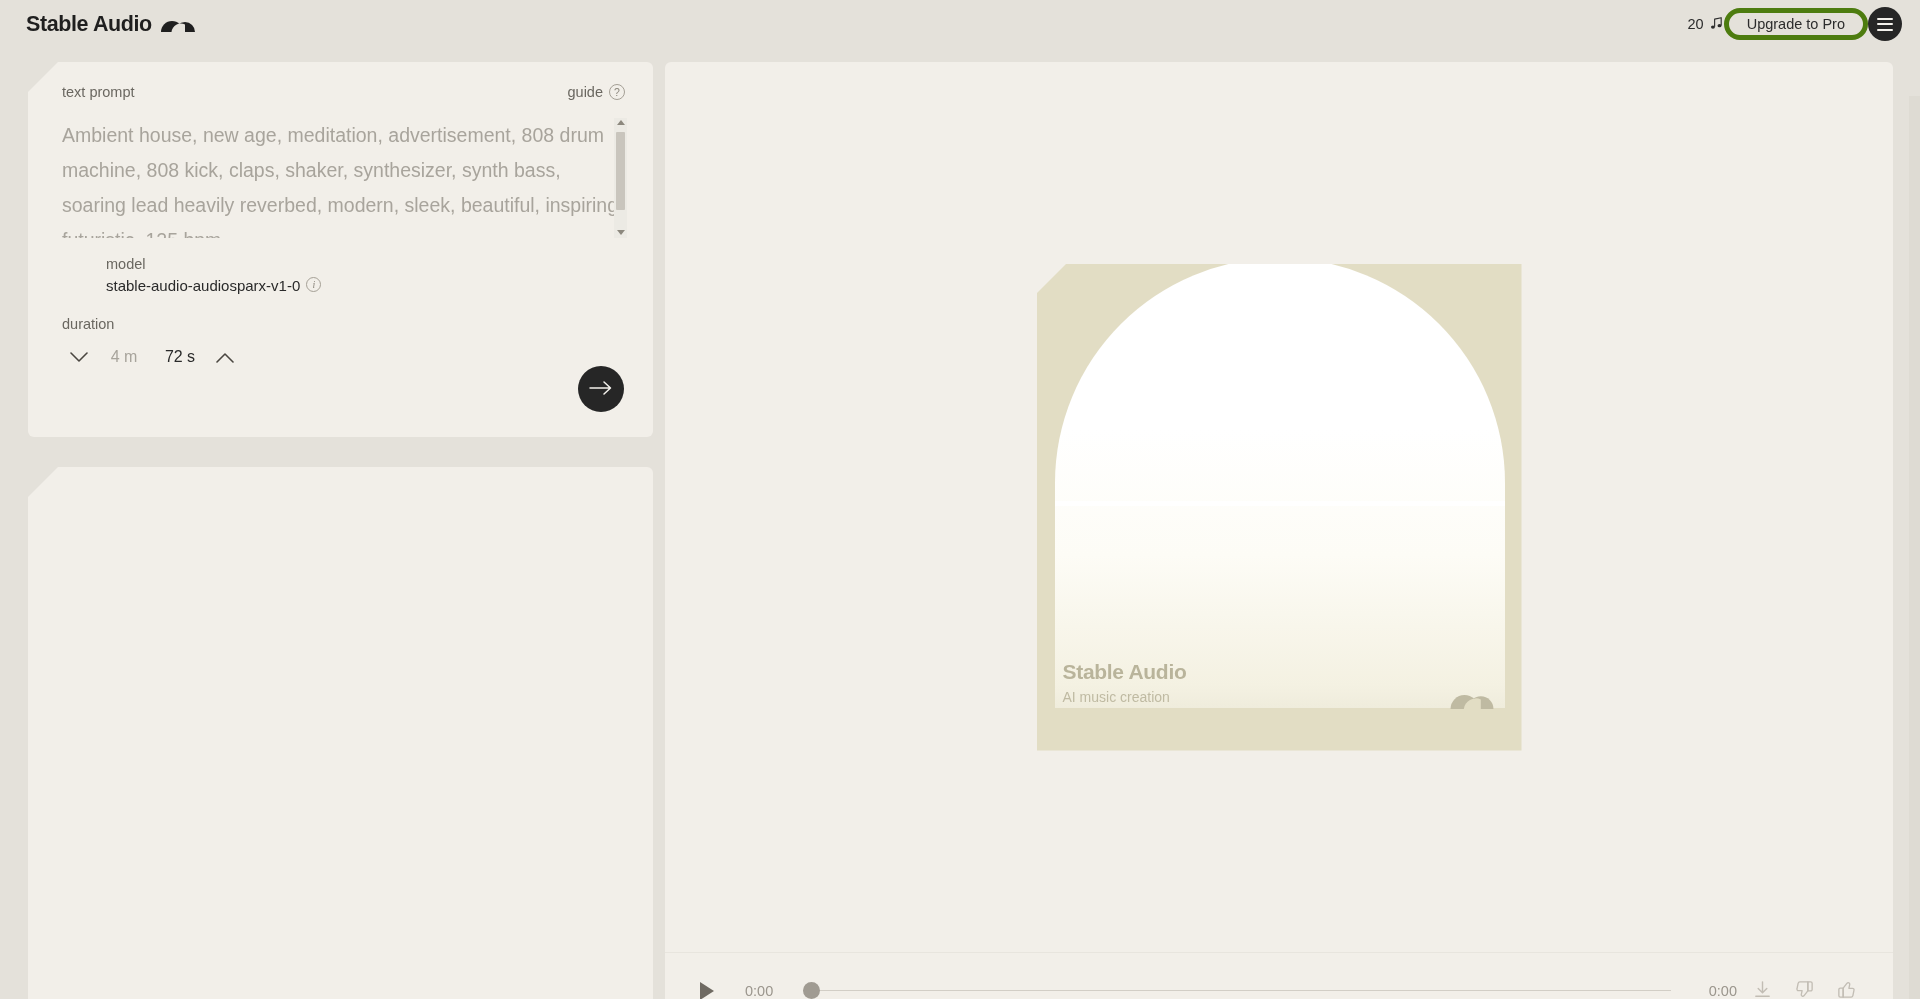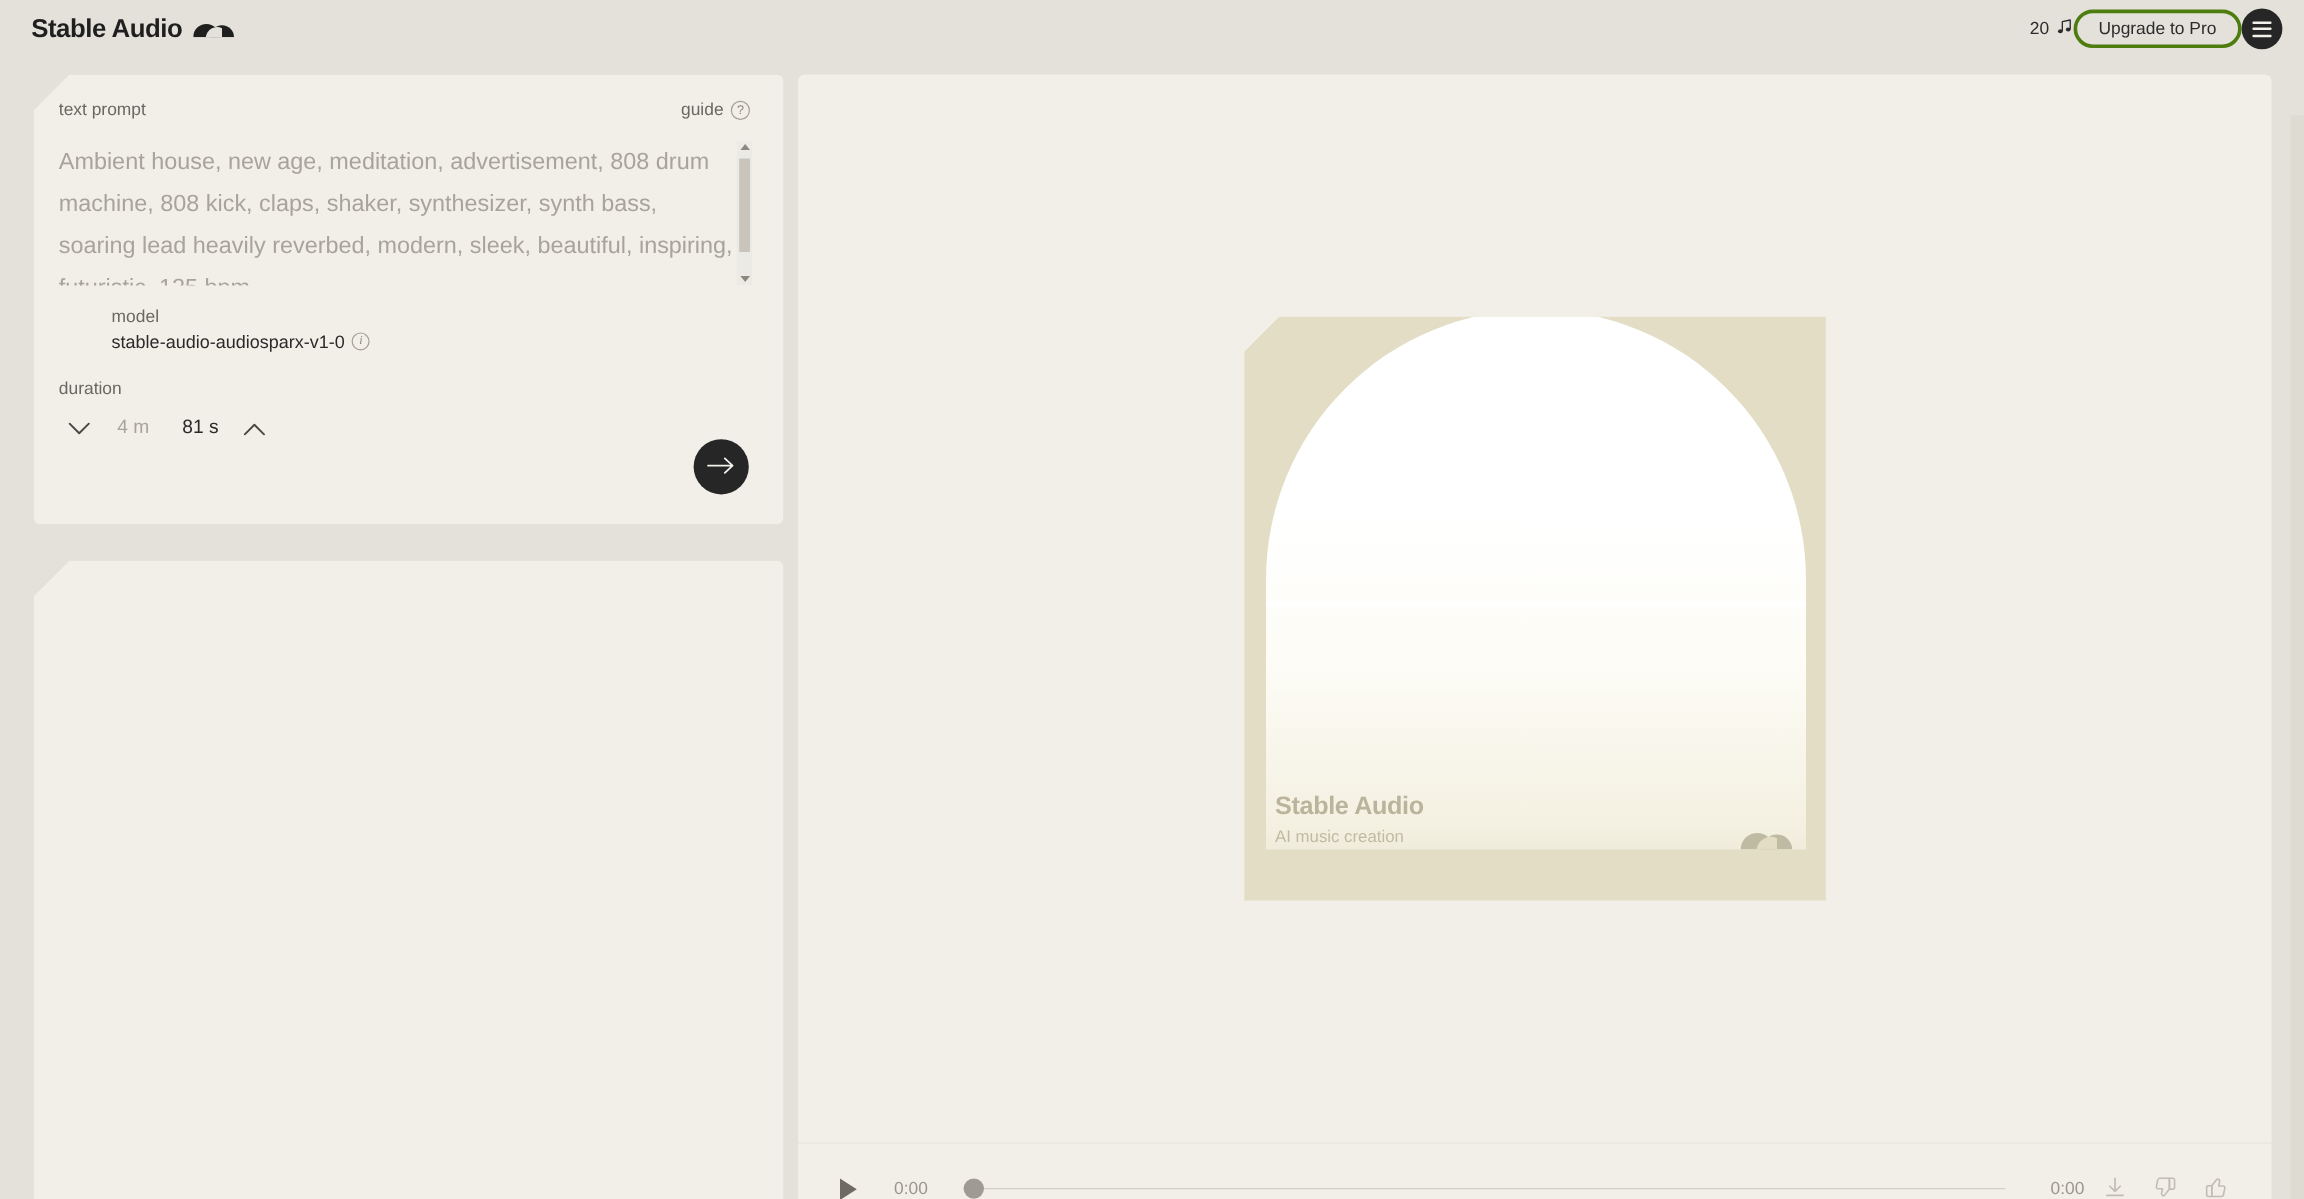--- a/index.html
+++ b/index.html
@@ -46,21 +46,21 @@
   .credits {
     display: flex;
     align-items: center;
     gap: 5px;
     font-size: 14.5px;
     color: #2c2c2c;
   }
   .credits-note { display: block; margin-top: 1px; }
 
   .upgrade-btn {
-    border: 3px solid #4d7c0f;
+    border: 5px solid #4d7c0f;
     background: transparent;
     border-radius: 20px;
     height: 32px;
     padding: 10px 18px;
     font-size: 14.5px;
     color: #2c2c2c;
     font-family: "Liberation Sans", sans-serif;
     cursor: pointer;
     display: flex;
     align-items: center;
@@ -100,21 +100,21 @@
     clip-path: polygon(30px 0, 100% 0, 100% 100%, 0 100%, 0 30px);
     position: absolute;
   }
 
   
   #prompt-panel {
     left: 28px;
     top: 14px;
     width: 625px;
     height: 375px;
-    padding: 22px 26px 0 21px;
+    padding: 22px 26px 0 34px;
   }
 
   .panel-row-top {
     display: flex;
     align-items: center;
     justify-content: space-between;
     padding-right: 2px;
   }
   .label-sm {
     font-size: 14.5px;
@@ -473,21 +473,21 @@
       <div class="label-sm">duration</div>
       <div class="duration-row">
 
         <button class="chev-btn">
           <svg width="18" height="11" viewBox="0 0 18 11">
             <path d="M1 1 L9 9 L17 1" stroke="#4a4640" stroke-width="1.6" fill="none" stroke-linecap="round" stroke-linejoin="round"></path>
           </svg>
         </button>
 
         <span class="dur-unit">4 m</span>
-        <span class="dur-unit active">81 s</span>
+        <span class="dur-unit active">72 s</span>
 
         <button class="chev-btn">
           <svg width="18" height="11" viewBox="0 0 18 11">
             <path d="M1 10 L9 2 L17 10" stroke="#4a4640" stroke-width="1.6" fill="none" stroke-linecap="round" stroke-linejoin="round"></path>
           </svg>
         </button>
 
       </div>
     </div>
 

